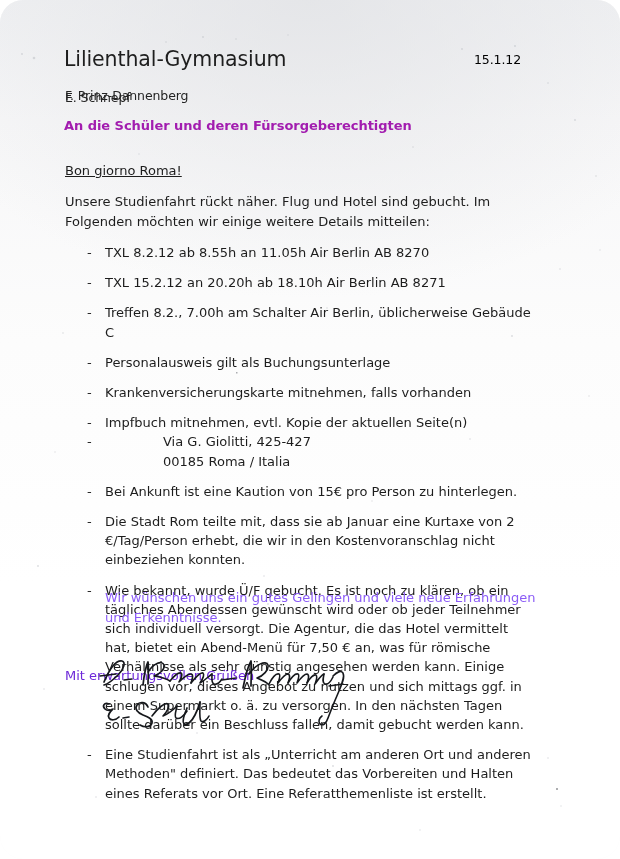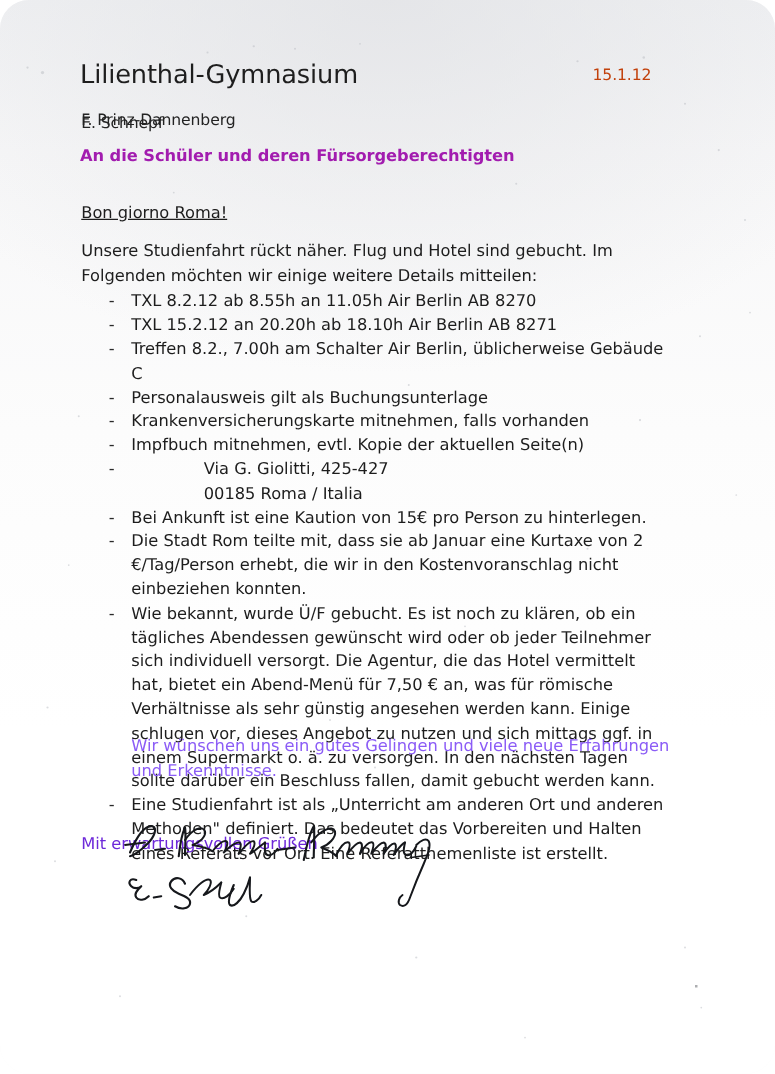--- a/index.html
+++ b/index.html
@@ -47,21 +47,21 @@
     font-size: 20.5px;
     letter-spacing: -0.1px;
     color: #1e1e1e;
     white-space: nowrap;
   }
   .date {
     position: absolute;
     left: 474px;
     top: 52px;
     font-size: 12.5px;
-    color: #c2410c;
+    color: #000000;
     letter-spacing: -0.1px;
   }
   .author-line {
     position: absolute;
     left: 65px;
     font-size: 12.5px;
     color: #232323;
     letter-spacing: -0.1px;
   }
   .author-1 { top: 73px; margin-top: 15px; }
@@ -110,21 +110,21 @@
     line-height: 19.2px;
     color: #1d1d1d;
     margin-bottom: 0px;
   }
   .bullet .dash {
     position: absolute;
     left: 0;
     top: 0;
     color: #2a2a2a;
   }
-  .bullet .btext { display: block; }
+  .bullet .btext { display: block; margin-top: 11px; }
   .subline {
     display: block;
     padding-left: 58px;
   }
 
   
   .closing {
     position: absolute;
     left: 65px;
     top: 588px;

